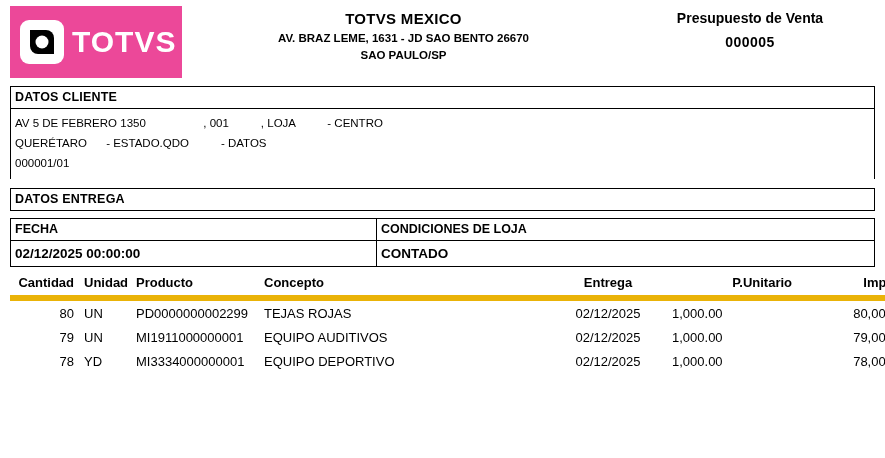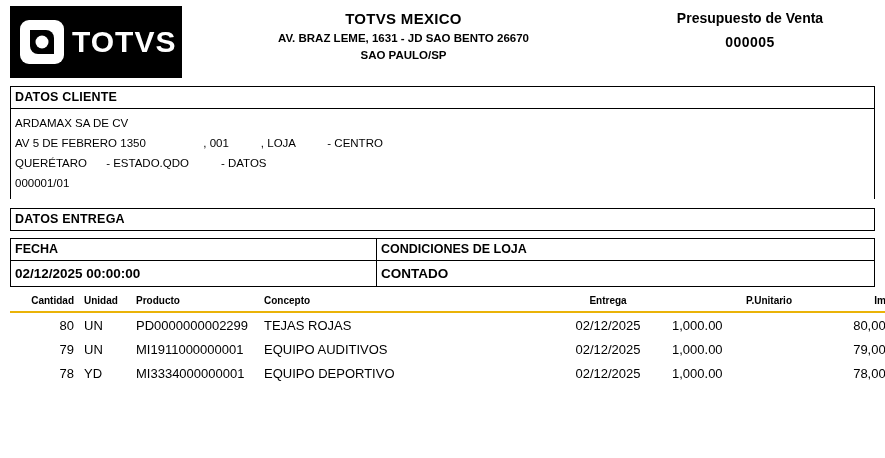--- a/index.html
+++ b/index.html
@@ -25,21 +25,21 @@
   .header {
     display: flex;
     align-items: flex-start;
     padding: 6px 10px 0 10px;
     height: 86px;
     box-sizing: border-box;
   }
   .logo-box {
     width: 172px;
     height: 72px;
-    background: #000000;
+    background: #ec4899;
     display: flex;
     align-items: center;
     justify-content: flex-start;
     flex: 0 0 auto;
     padding-left: 10px;
     box-sizing: border-box;
   }
   .logo-mark {
     width: 44px;
     height: 44px;
@@ -145,24 +145,24 @@
   }
 
   
   .items {
     margin: 6px 10px 0 10px;
     width: 865px;
     border-collapse: collapse;
     table-layout: fixed;
   }
   .items th {
-    font-size: 10px;
+    font-size: 13px;
     font-weight: bold;
     padding: 2px 2px 5px 2px;
-    border-bottom: 2px solid #eab308;
+    border-bottom: 6px solid #eab308;
     vertical-align: bottom;
   }
   .items td {
     font-size: 13px;
     padding: 5px 2px 4px 2px;
     vertical-align: top;
   }
   .c-cant  { width: 62px;  text-align: right; }
   .c-unid  { width: 48px;  text-align: left; padding-left: 8px !important; }
   .c-prod  { width: 118px; text-align: left; }
@@ -198,21 +198,20 @@
 
     <div class="doc-info">
       <div class="doc-title">Presupuesto de Venta</div>
       <div class="doc-number">000005</div>
     </div>
   </div>
 
   <div class="section">
     <div class="section-title">DATOS CLIENTE</div>
     <div class="section-body" style="border-bottom:none;">
-      <div class="line">ARDAMAX SA DE CV</div>
       <div class="line">AV 5 DE FEBRERO 1350                  , 001          , LOJA          - CENTRO</div>
       <div class="line">QUERÉTARO      - ESTADO.QDO          - DATOS</div>
       <div class="line">000001/01</div>
     </div>
   </div>
 
   <div class="spacer-8"></div>
 
   <div class="section">
     <div class="section-title">DATOS ENTREGA</div>

